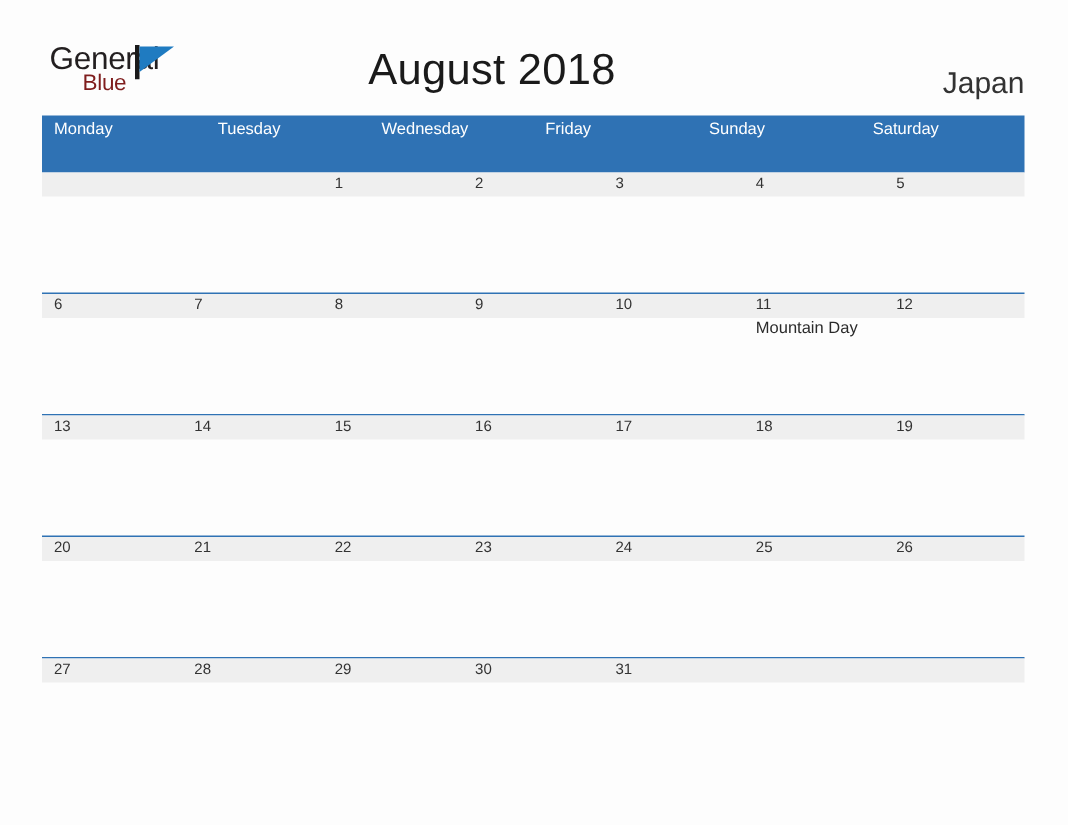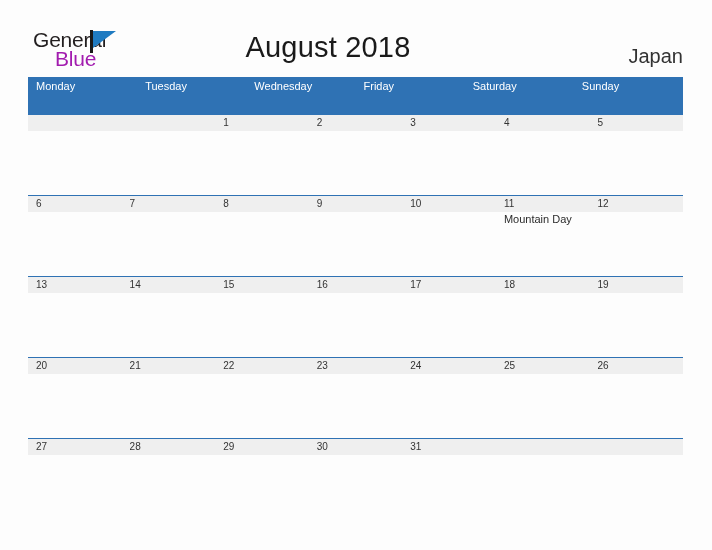--- a/index.html
+++ b/index.html
@@ -45,22 +45,22 @@
     top: 0;
     font-size: 21px;
     color: #231f20;
     letter-spacing: -0.2px;
     font-family: "Liberation Sans", sans-serif;
   }
   .logo-blue {
     position: absolute;
     left: 22px;
     top: 19px;
-    font-size: 21px;
-    color: #a21caf;
+    font-size: 15px;
+    color: #7f1d1d;
     letter-spacing: -0.2px;
     font-family: "Liberation Sans", sans-serif;
   }
   .logo-flag {
     position: absolute;
     left: 57px;
     top: 1px;
     width: 28px;
     height: 23px;
   }
@@ -191,22 +191,22 @@
 
   </div>
 
   <div class="calendar">
 
     <div class="weekday-row">
       <div class="weekday-cell">Monday</div>
       <div class="weekday-cell">Tuesday</div>
       <div class="weekday-cell">Wednesday</div>
       <div class="weekday-cell">Friday</div>
+      <div class="weekday-cell">Sunday</div>
       <div class="weekday-cell">Saturday</div>
-      <div class="weekday-cell">Sunday</div>
     </div>
 
     <div class="week-row">
       <div class="num-band"></div>
       <div class="day-cells">
         <div class="day-cell">
           <span class="day-num"></span>
           <span class="day-event"></span>
         </div>
         <div class="day-cell">

